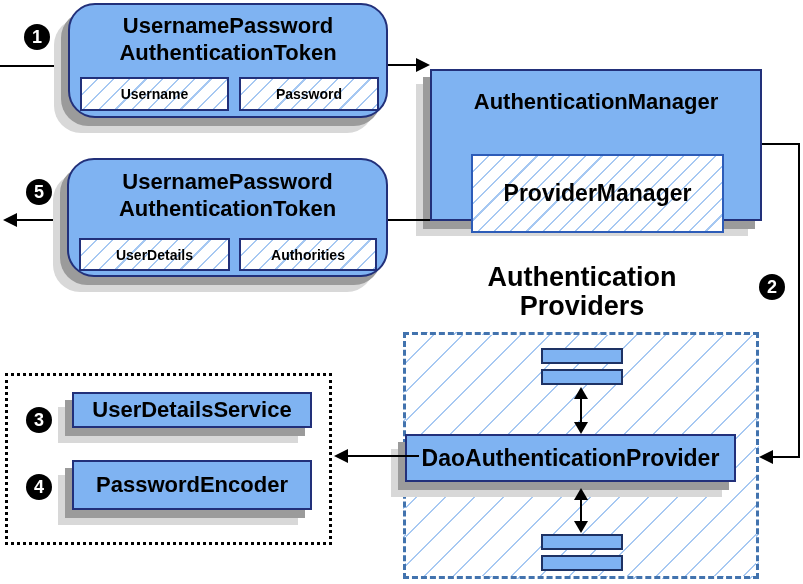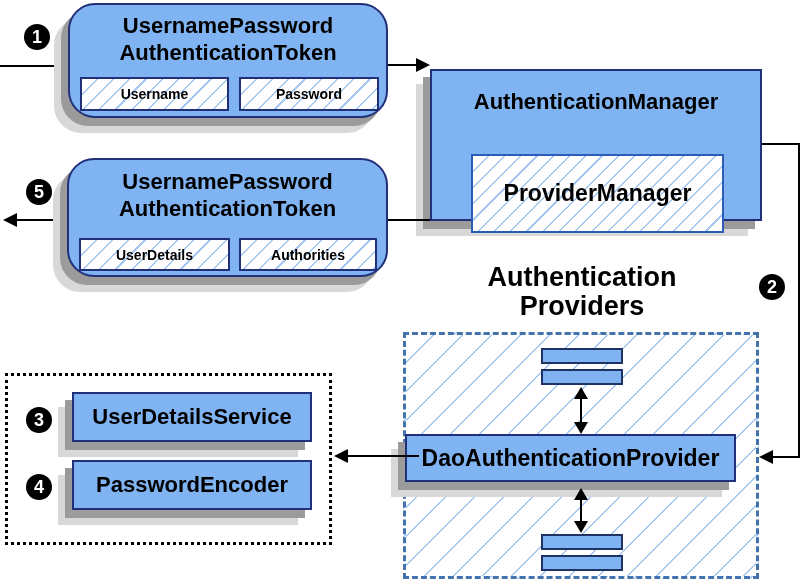--- a/index.html
+++ b/index.html
@@ -126,18 +126,18 @@
 
   <div class="bar" style="left:541px; top:534px;"></div>
   <div class="bar" style="left:541px; top:555px;"></div>
 
   <div class="hline" style="left:348px; top:455px; width:71px;"></div>
   <div class="arr arr-left" style="left:334px; top:449px;"></div>
 
   <div class="dotted-frame" style="left:5px; top:373px; width:327px; height:172px;"></div>
 
   <div class="badge" style="left:26px; top:407px;">3</div>
-  <div class="node center-text" style="left:72px; top:392px; width:240px; height:50px; font-size:22px;">UserDetailsService</div>
+  <div class="node center-text" style="left:72px; top:392px; width:240px; height:36px; font-size:22px;">UserDetailsService</div>
 
   <div class="badge" style="left:26px; top:474px;">4</div>
   <div class="node center-text" style="left:72px; top:460px; width:240px; height:50px; font-size:22px;">PasswordEncoder</div>
 
 </div>
 
 </body></html>

